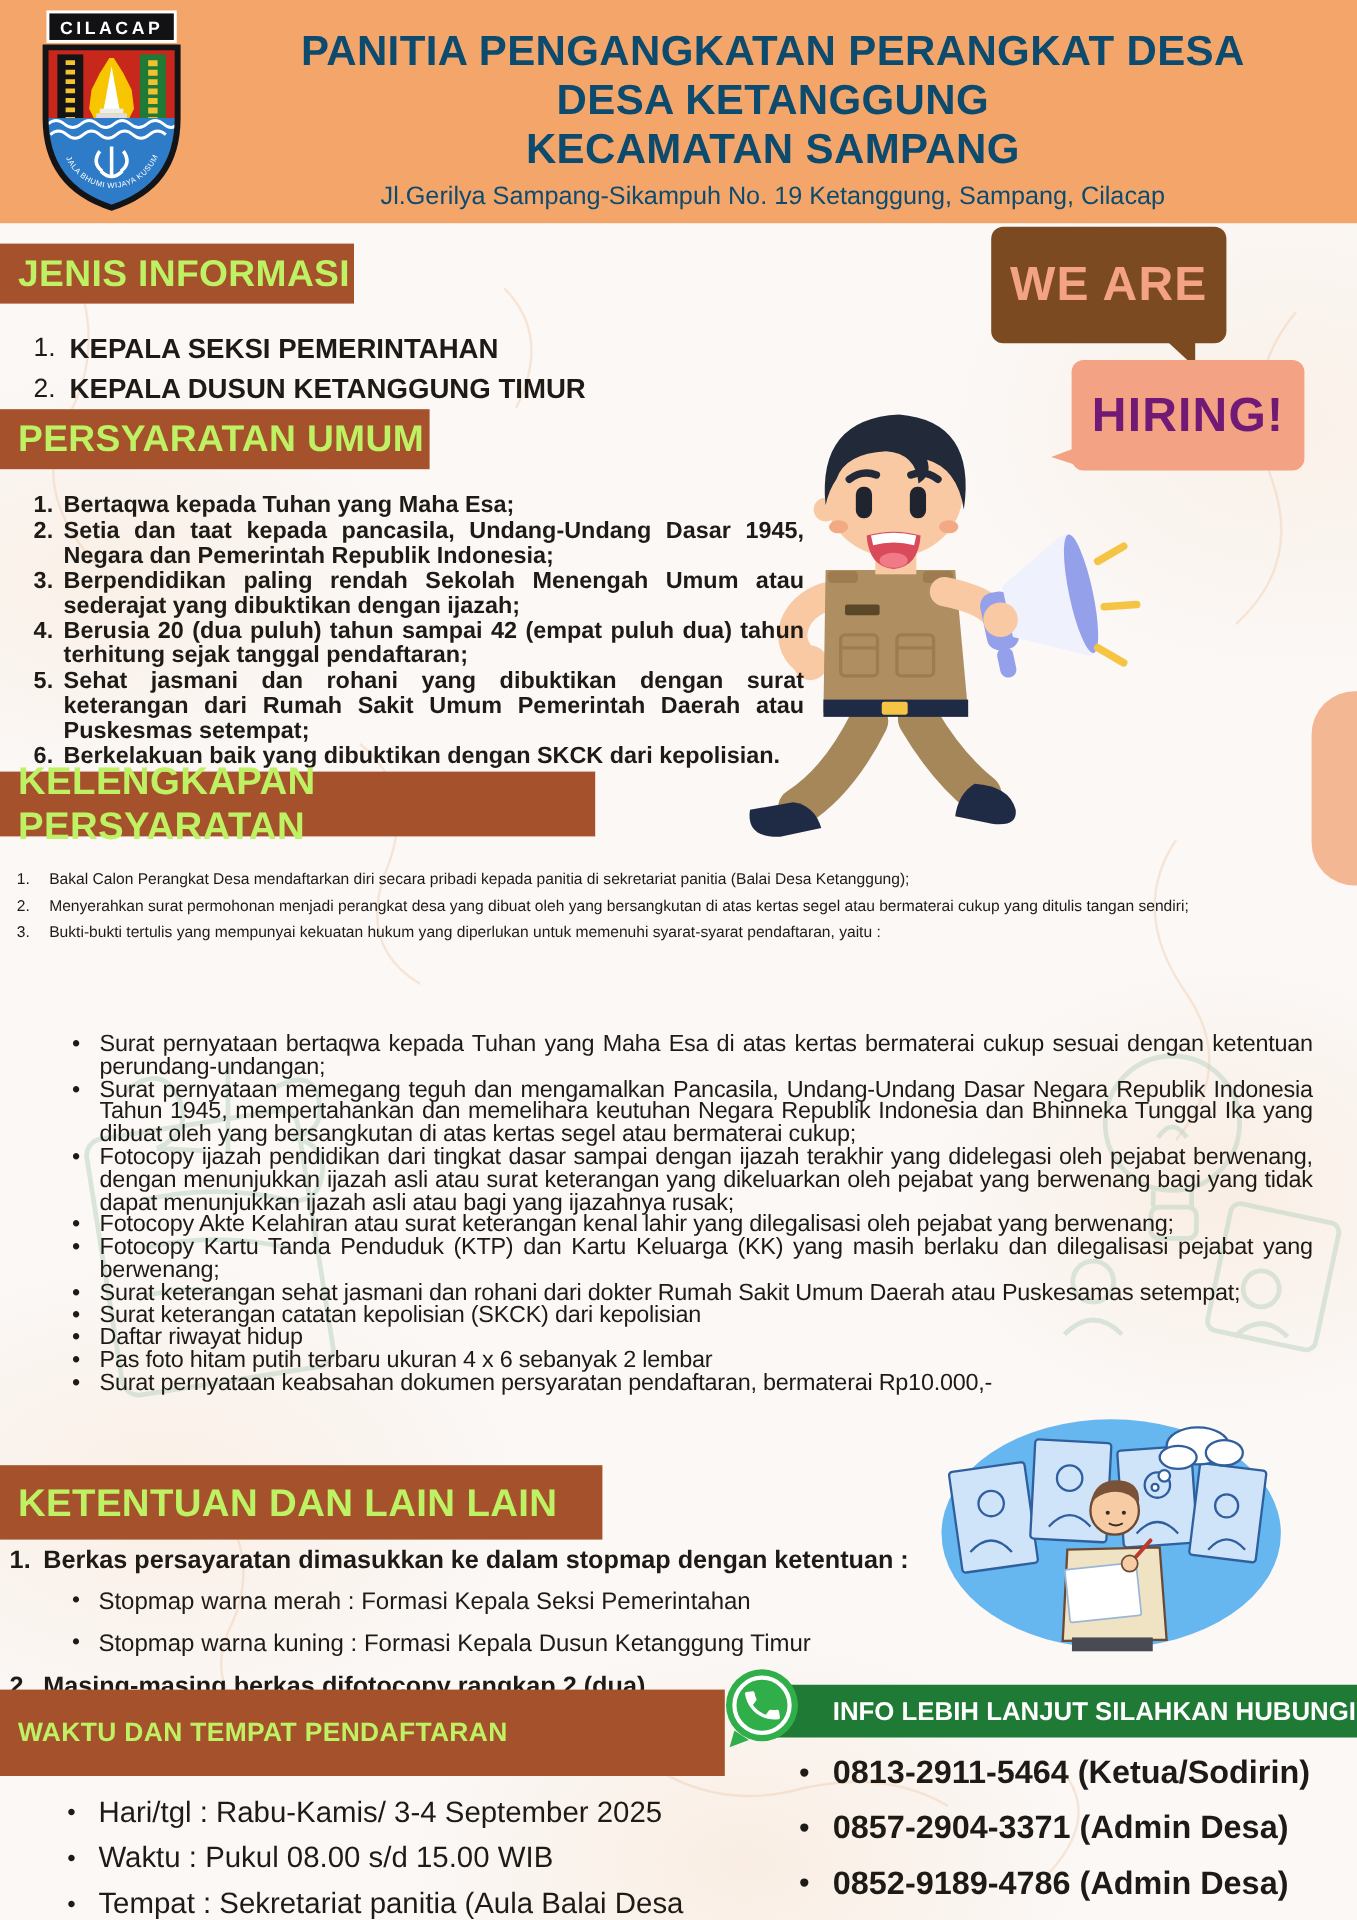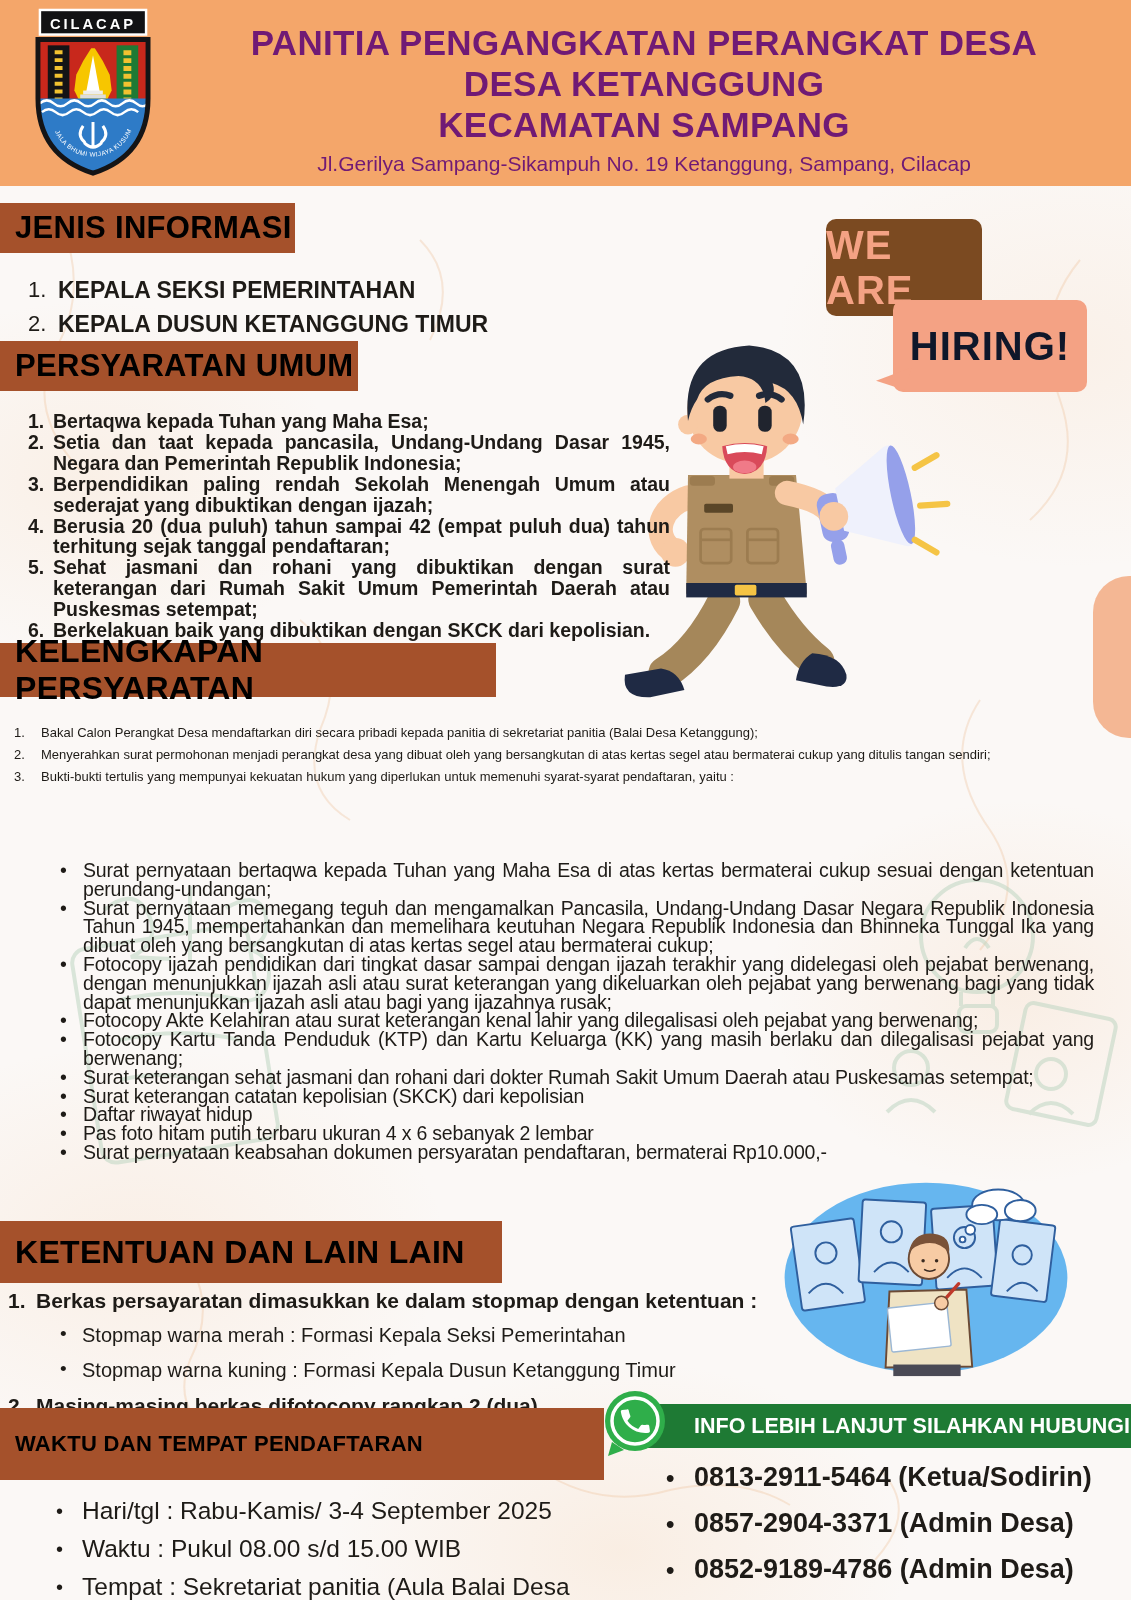--- a/index.html
+++ b/index.html
@@ -11,25 +11,25 @@
       radial-gradient(420px 300px at 8% 30%, rgba(243,196,150,.16), transparent 60%),
       radial-gradient(500px 360px at 95% 22%, rgba(243,196,150,.14), transparent 60%),
       radial-gradient(420px 320px at 90% 62%, rgba(240,185,135,.16), transparent 60%),
       radial-gradient(520px 340px at 12% 78%, rgba(240,185,135,.15), transparent 60%),
       radial-gradient(480px 320px at 55% 97%, rgba(243,196,150,.20), transparent 60%),
       #FBF8F6;
   }
   
   .header{position:absolute;left:0;top:0;width:1131px;height:186px;background:#F4A66A;}
   .logo{position:absolute;left:22px;top:8px;width:142px;height:172px;}
-  .header-text{position:absolute;left:172px;top:22px;width:944px;text-align:center;color:#701a75;}
+  .header-text{position:absolute;left:172px;top:22px;width:944px;text-align:center;color:#0c4a6e;}
   .title-line{font-size:35px;font-weight:700;line-height:41px;letter-spacing:.3px;}
   .address{font-size:21px;font-weight:400;margin-top:7px;}
   
-  .bar{position:absolute;left:0;background:#A5512B;color:#000000;font-weight:700;
+  .bar{position:absolute;left:0;background:#A5512B;color:#bef264;font-weight:700;
        display:flex;align-items:center;padding-left:15px;letter-spacing:.3px;z-index:5;}
   #bar-jenis{top:203px;width:295px;height:50px;font-size:31px;}
   #bar-persyaratan{top:341px;width:358px;height:50px;font-size:31px;}
   #bar-kelengkapan{top:643px;width:496px;height:54px;font-size:32px;}
   #bar-ketentuan{top:1221px;width:502px;height:62px;font-size:32px;}
   #bar-waktu{top:1408px;width:604px;height:72px;font-size:22px;}
   
   ol,ul{margin:12px;padding:0;list-style:none;}
   .numbered{counter-reset:n;}
   .numbered>li{counter-increment:n;position:relative;}
@@ -57,24 +57,24 @@
   
   #waktu-list{position:absolute;top:1486px;left:36px;width:620px;z-index:4;}
   #waktu-list>li{position:relative;padding-left:34px;font-size:24.5px;line-height:26px;margin-bottom:12px;}
   #waktu-list>li::before{content:"\2022";position:absolute;left:8px;top:0;font-size:20px;}
   #phone-list{position:absolute;top:1450px;left:648px;width:483px;z-index:4;}
   #phone-list>li{position:relative;padding-left:34px;font-size:27px;font-weight:700;line-height:30px;margin-bottom:16px;}
   #phone-list>li::before{content:"\2022";position:absolute;left:6px;top:1px;font-size:24px;}
   
   .bubble{position:absolute;display:flex;align-items:center;justify-content:center;
           font-weight:700;font-size:40px;letter-spacing:1px;border-radius:10px;}
-  #bubble-weare{left:826px;top:219px;width:156px;height:97px;background:#7B4A21;color:#F4A284;z-index:3;}
+  #bubble-weare{left:826px;top:189px;width:196px;height:97px;background:#7B4A21;color:#F4A284;z-index:3;}
   #bubble-weare::after{content:"";position:absolute;right:26px;bottom:-20px;width:0;height:0;
           border-left:26px solid transparent;border-top:24px solid #7B4A21;}
-  #bubble-hiring{left:893px;top:300px;width:194px;height:92px;background:#F4A284;color:#0f172a;z-index:4;}
+  #bubble-hiring{left:893px;top:300px;width:194px;height:92px;background:#F4A284;color:#701a75;z-index:4;}
   #bubble-hiring::after{content:"";position:absolute;left:-14px;bottom:6px;width:0;height:0;
           border-top:24px solid transparent;border-right:30px solid #F4A284;transform:rotate(18deg);}
   
   #contact-banner{position:absolute;left:632px;top:1404px;width:499px;height:44px;background:#1E7A34;
           color:#fff;font-weight:700;font-size:21.5px;display:flex;align-items:center;
           padding-left:62px;border-radius:6px 0 0 6px;z-index:5;white-space:nowrap;}
   #wa-icon{position:absolute;left:602px;top:1390px;width:66px;height:70px;z-index:6;}
   
   #character{position:absolute;left:598px;top:294px;width:360px;height:452px;z-index:1;}
   #blue-illo{position:absolute;left:780px;top:1176px;width:292px;height:202px;z-index:2;}

